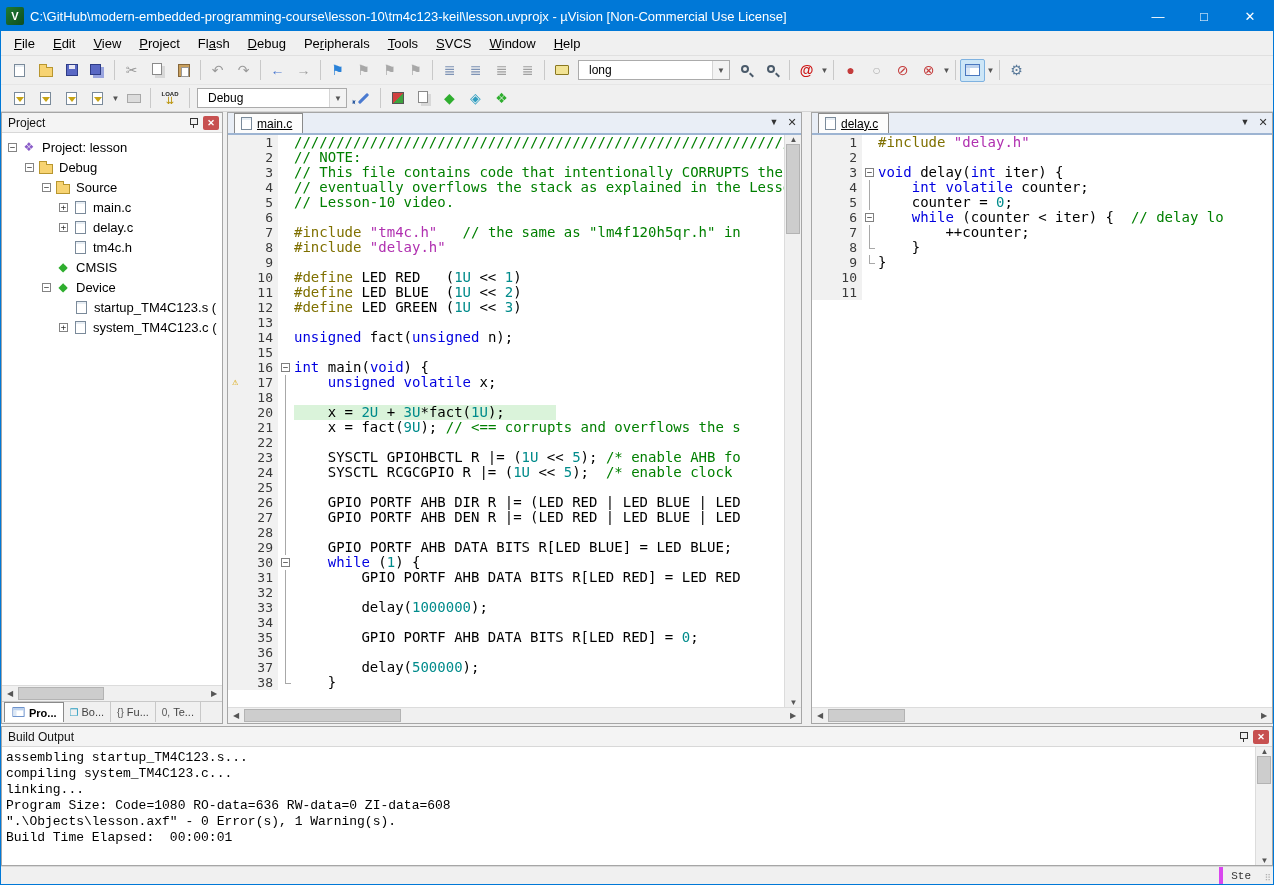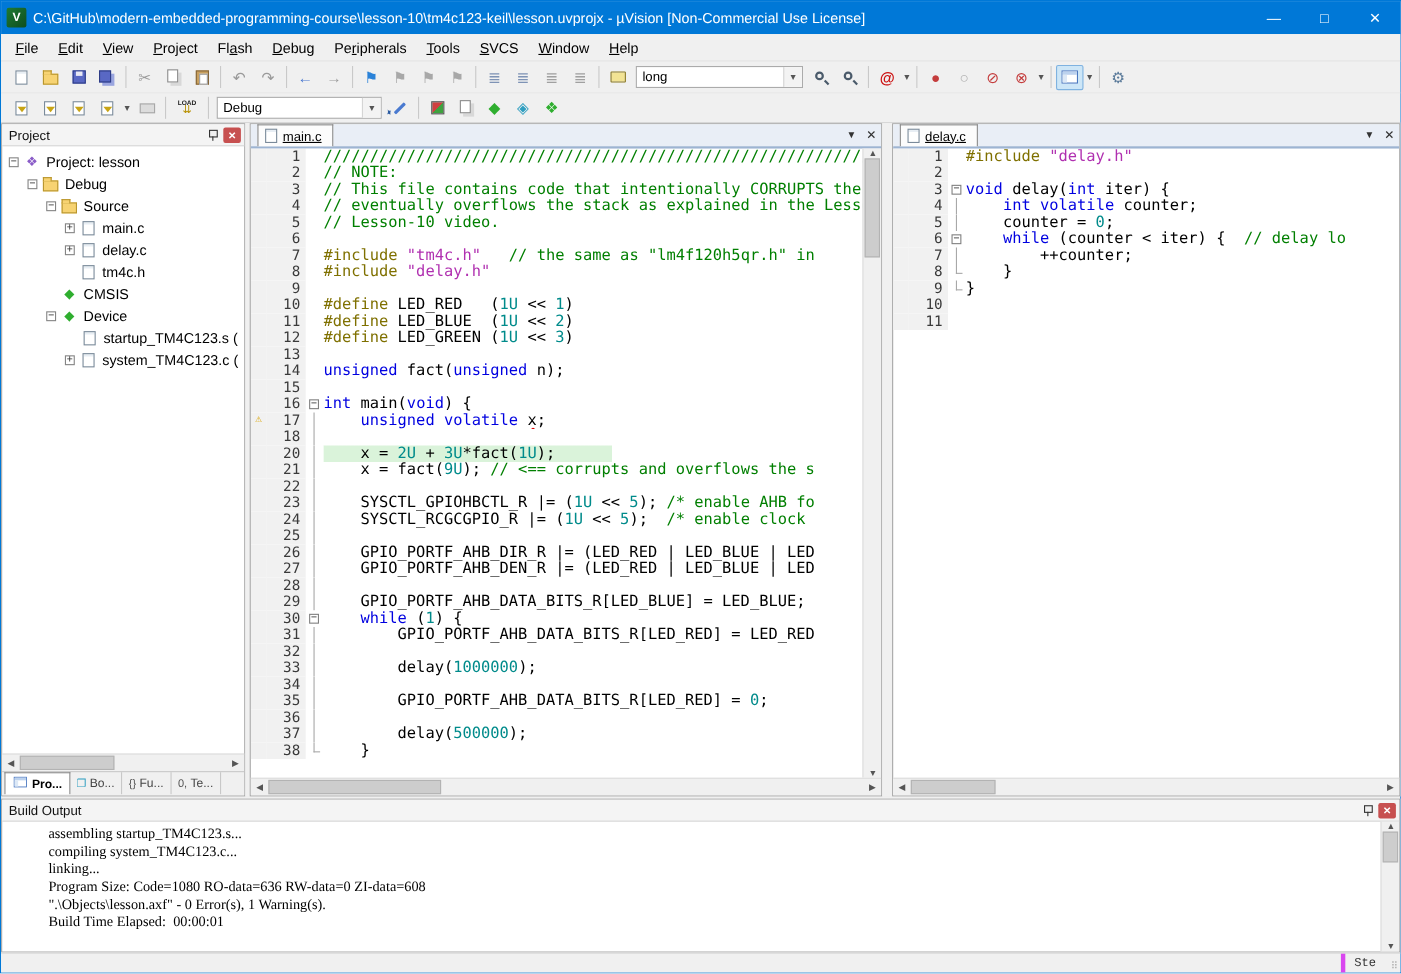--- a/index.html
+++ b/index.html
@@ -20,21 +20,21 @@
 
   
   .toolbar { background:#f0f0f0; display:flex; align-items:center; padding-left:6px; gap:1px; }
   .toolbar.tb1 { height:29px; flex:0 0 29px; border-bottom:1px solid #e6e6e6; }
   .toolbar.tb2 { height:27px; flex:0 0 27px; border-bottom:1px solid #d4d4d4; }
   .tbtn { width:25px; height:23px; display:flex; align-items:center; justify-content:center; border:1px solid transparent; border-radius:2px; font-size:14px; }
   .tbtn.hl { background:#cde6f7; border-color:#7fb2e0; }
   .tsep { width:1px; height:20px; background:#c9c9c9; margin:0 3px; }
   .darr { font-size:8px; color:#555; width:9px; text-align:center; }
   .combo { height:20px; background:#fff; border:1px solid #ababab; display:flex; align-items:center; margin:0 3px; }
-  .combo .cval { flex:1; padding:0 5px; font-size:12px; white-space:nowrap; overflow:hidden; }
+  .combo .cval { flex:1; padding:0 10px; font-size:12px; white-space:nowrap; overflow:hidden; }
   .combo .carr { width:17px; height:18px; border-left:1px solid #d5d5d5; background:#f3f3f3; color:#555; font-size:8px; display:flex; align-items:center; justify-content:center; }
 
   
   .ic { display:inline-block; position:relative; }
   .ic-page { width:11px; height:13px; background:#fff; border:1px solid #7a8a9a; box-shadow:inset 0 2px 0 #e8eef4; }
   .ic-folder { width:14px; height:10px; background:#f7d372; border:1px solid #b8962f; position:relative; margin-top:3px; }
   .ic-folder::before { content:""; position:absolute; top:-4px; left:-1px; width:6px; height:3px; background:#f7d372; border:1px solid #b8962f; border-bottom:none; }
   .ic-floppy { width:12px; height:12px; background:#5968c4; border:1px solid #2e3c86; }
   .ic-floppy::after { content:""; position:absolute; left:2px; top:0; width:6px; height:4px; background:#e8e8f4; }
   .ic-floppy2 { width:11px; height:11px; background:#5968c4; border:1px solid #2e3c86; box-shadow:3px 3px 0 #9aa5df; margin:-2px 2px 0 -2px; }
@@ -106,21 +106,21 @@
   .tc { color:#007f00; } .tp { color:#7f7000; } .ts { color:#b030b0; }
   .tk { color:#0000e0; } .tn { color:#008b8b; } .tt { color:#000; }
   .tu { color:#000; text-decoration:underline wavy #d00 1px; text-underline-offset:2px; }
   .vscroll { width:17px; background:#f0f0f0; border-left:1px solid #dcdcdc; display:flex; flex-direction:column; flex:0 0 17px; }
   .vtrack { flex:1; position:relative; }
   .vthumb { position:absolute; left:1px; right:1px; background:#cdcdcd; border:1px solid #b3b3b3; }
 
   
   .build { flex:0 0 140px; background:#fff; border:1px solid #a6a6a6; margin-top:2px; display:flex; flex-direction:column; }
   .bo-body { flex:1; display:flex; min-height:0; }
-  .bo-lines { flex:1; font-family:Liberation Serif, serif; font-size:13px; line-height:16px; padding:3px 3px 0 4px; color:#000; overflow:hidden; white-space:pre;margin-left:38px; }
+  .bo-lines { flex:1; font-family:Liberation Mono, monospace; font-size:13px; line-height:16px; padding:3px 3px 0 4px; color:#000; overflow:hidden; white-space:pre; }
 
   
   .statusbar { flex:0 0 18px; background:#f0f0f0; border-top:1px solid #d8d8d8; display:flex; align-items:center; font-size:11px; color:#333; }
   .sb-fill { flex:1; }
   .sb-cell { border-left:4px solid #d946ef; padding:0 8px; height:100%; display:flex; align-items:center;font-family:Liberation Mono, monospace; }
   .grip { width:14px; height:100%; position:relative; }
   .grip::after { content:"⠿"; color:#b0b0b0; font-size:9px; position:absolute; right:2px; bottom:1px; }
 </style>
 </head>
 <body>

